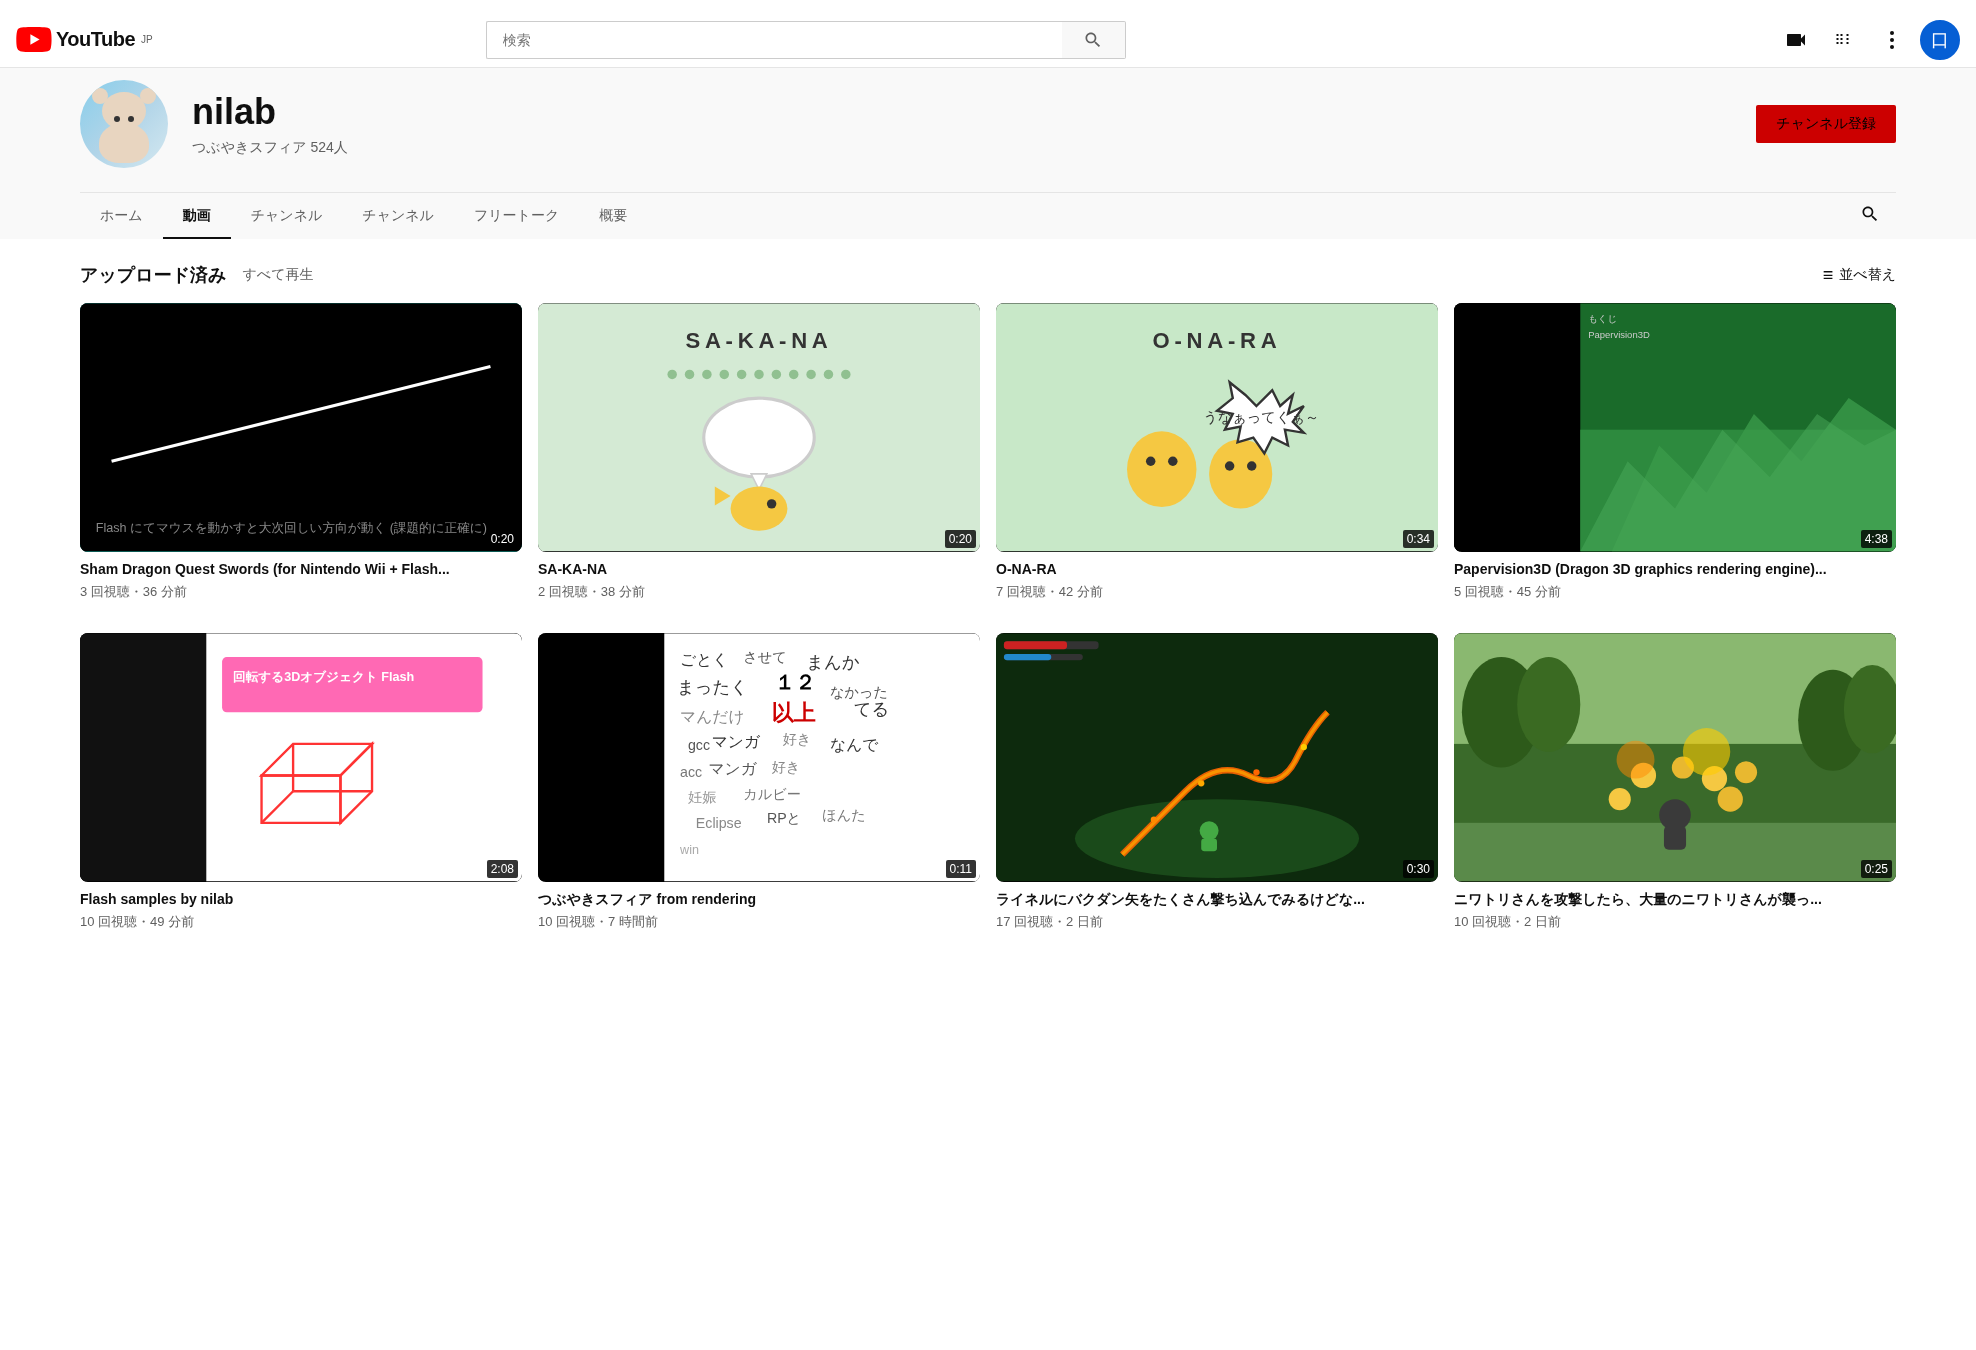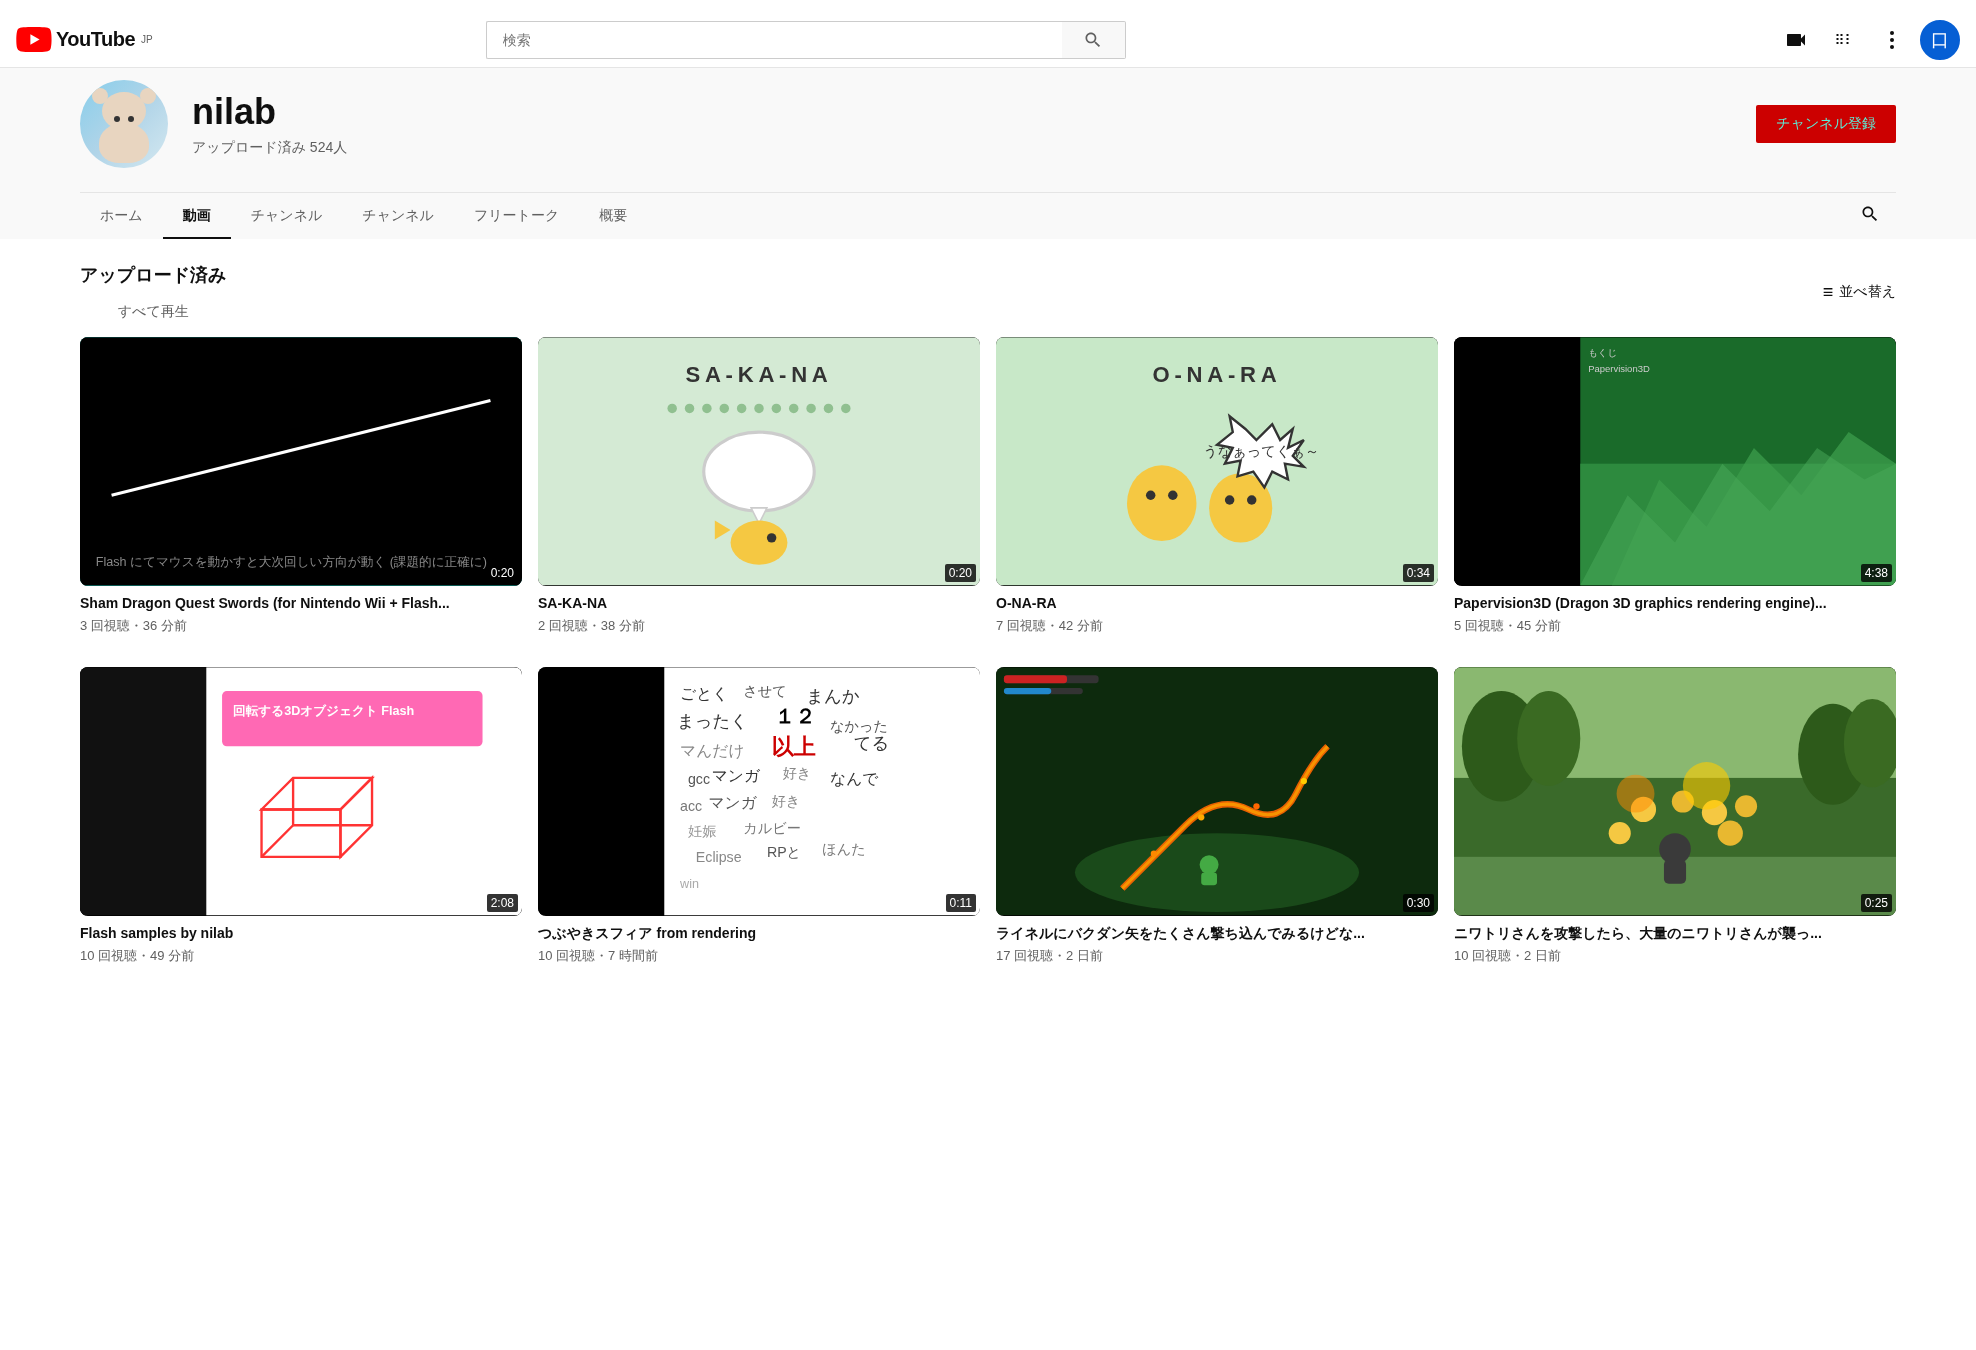--- a/index.html
+++ b/index.html
@@ -187,21 +187,21 @@
       font-weight: 600;
       color: #0f0f0f;
     }
     .channel-subs {
       font-size: 14px;
       color: #606060;
       margin-top: 6px;
     }
     .subscribe-btn {
       background: #cc0000;
-      color: #5eead4;
+      color: #000000;
       border: none;
       border-radius: 2px;
       padding: 10px 20px;
       font-size: 14px;
       font-weight: 500;
       cursor: pointer;
       white-space: nowrap;
     }
 
     
@@ -248,21 +248,20 @@
     .section-header {
       display: flex;
       align-items: center;
       justify-content: space-between;
       margin-bottom: 16px;
     }
     .section-title-group {
       display: flex;
       align-items: center;
       gap: 16px;
-      flex-direction: column;
     }
     .section-title {
       font-size: 18px;
       font-weight: 600;
       color: #0f0f0f;
     }
     .play-all-link {
       font-size: 14px;
       color: #606060;
       cursor: pointer;
@@ -411,21 +410,21 @@
       <div class="hamster-ear-left"></div>
       <div class="hamster-ear-right"></div>
       <div class="hamster-head">
         <div class="hamster-eye-left"></div>
         <div class="hamster-eye-right"></div>
       </div>
       <div class="hamster-body"></div>
     </div>
     <div class="channel-details">
       <div class="channel-name">nilab</div>
-      <div class="channel-subs">アップロード済み 524人</div>
+      <div class="channel-subs">つぶやきスフィア 524人</div>
     </div>
     <button class="subscribe-btn">チャンネル登録</button>
   </div>
 
   <nav class="channel-nav">
     <a class="nav-item">ホーム</a>
     <a class="nav-item active">動画</a>
     <a class="nav-item">チャンネル</a>
     <a class="nav-item">チャンネル</a>
     <a class="nav-item">フリートーク</a>

